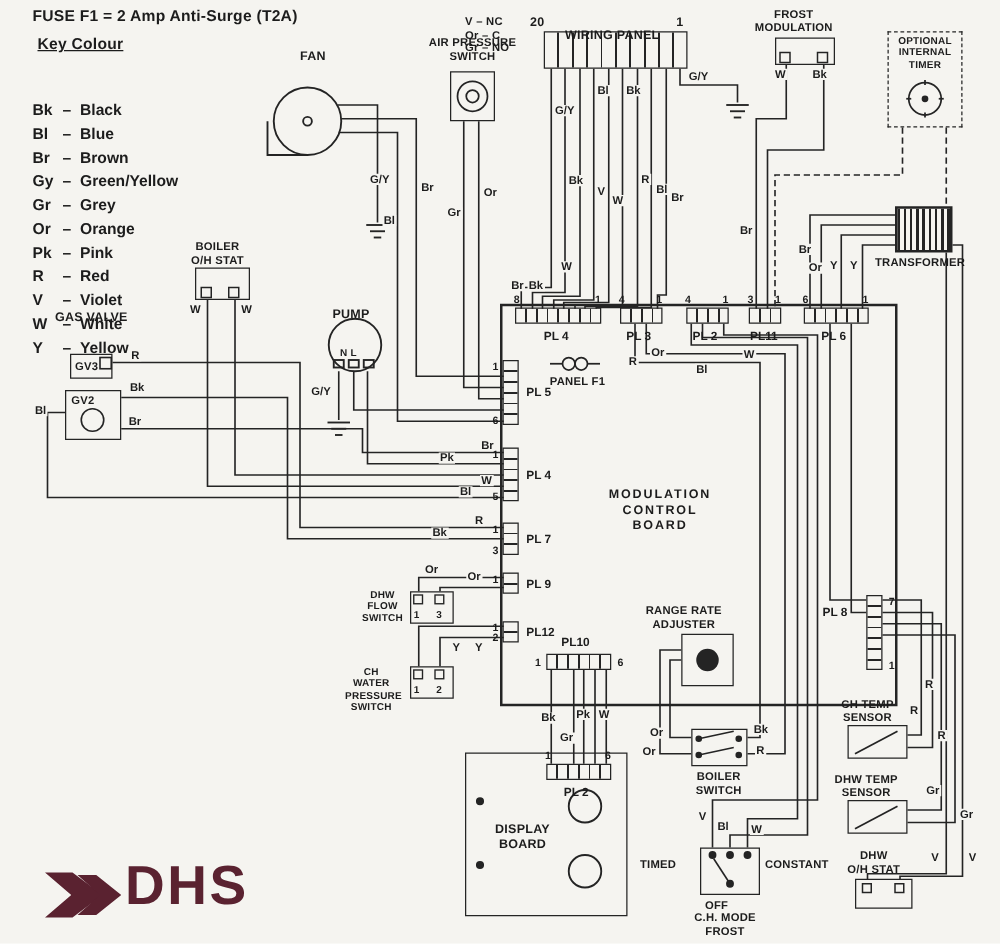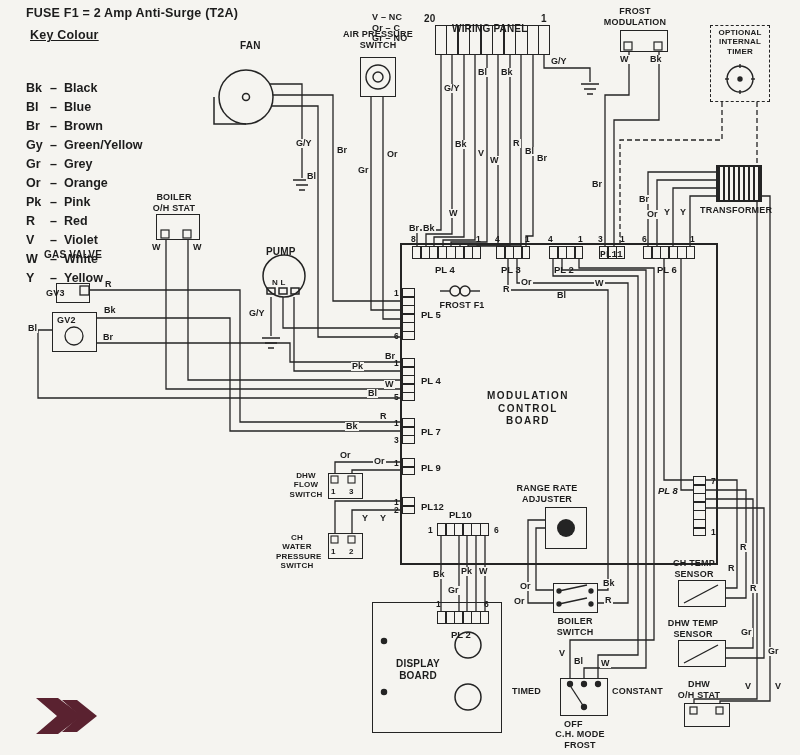--- a/index.html
+++ b/index.html
@@ -273,29 +273,29 @@
 
   <div class="lbl f9 ctr" style="left:600px;top:6px;width:70px">FROST
 MODULATION</div>
   <div class="lbl f8 ctr" style="left:712px;top:28px;width:56px">OPTIONAL
 INTERNAL
 TIMER</div>
   <div class="lbl f9" style="left:700px;top:205px">TRANSFORMER</div>
   <div class="lbl f9 ctr" style="left:144px;top:192px;width:60px">BOILER
 O/H STAT</div>
   <div class="lbl f10" style="left:44px;top:249px">GAS VALVE</div>
-  <div class="lbl f9" style="left:46px;top:288px">GV3</div>
+  <div class="lbl f9" style="left:60px;top:288px">GV3</div>
   <div class="lbl f9" style="left:57px;top:315px">GV2</div>
   <div class="lbl f10" style="left:266px;top:246px">PUMP</div>
   <div class="lbl f8" style="left:272px;top:278px">N L</div>
 
   <div class="lbl f10 ctr ls1" style="left:485px;top:390px;width:86px">MODULATION
 CONTROL
 BOARD</div>
-  <div class="lbl f9 ctr" style="left:436px;top:300px;width:52px">FROST F1</div>
+  <div class="lbl f9 ctr" style="left:436px;top:300px;width:52px">PANEL F1</div>
   <div class="lbl f9 ctr" style="left:512px;top:483px;width:70px">RANGE RATE
 ADJUSTER</div>
 
   <div class="lbl f8 ctr" style="left:286px;top:471px;width:40px">DHW
 FLOW
 SWITCH</div>
   <span class="lbl f8" style="left:331px;top:487px">1</span>
   <span class="lbl f8" style="left:349px;top:487px">3</span>
 
   <div class="lbl f8 ctr" style="left:276px;top:533px;width:42px">CH WATER
@@ -315,20 +315,21 @@
   <div class="lbl f9 ctr" style="left:548px;top:729px;width:64px">C.H. MODE
 FROST</div>
 
   <div class="lbl f9 ctr" style="left:662px;top:558px;width:64px">CH TEMP
 SENSOR</div>
   <div class="lbl f9 ctr" style="left:660px;top:618px;width:66px">DHW TEMP
 SENSOR</div>
   <div class="lbl f9 ctr" style="left:670px;top:679px;width:58px">DHW
 O/H STAT</div>
 
+  <div id="logo-text" style="color: rgb(90, 34, 48);">DHS</div>
 <span class="wlbl" style="left: 295px; top: 139px;">G/Y</span>
     <span class="wlbl" style="left: 336px; top: 146px;">Br</span>
     <span class="wlbl" style="left: 306px; top: 172px;">Bl</span>
     <span class="wlbl" style="left: 386px; top: 150px;">Or</span>
     <span class="wlbl" style="left: 357px; top: 166px;">Gr</span>
     <span class="wlbl" style="left: 443px; top: 84px;">G/Y</span>
     <span class="wlbl" style="left: 477px; top: 68px;">Bl</span>
     <span class="wlbl" style="left: 500px; top: 68px;">Bk</span>
     <span class="wlbl" style="left: 550px; top: 57px;">G/Y</span>
     <span class="wlbl" style="left: 454px; top: 140px;">Bk</span>
@@ -397,21 +398,21 @@
       <span class="clabel" style="left: 4px; top: 17px;">PL 3</span>
     </div>
     <div class="connector h" style="left: 549px; top: 246px; width: 34px; height: 13px;">
       <span class="cnum" style="left: -2px; top: -12px;">4</span>
       <span class="cnum" style="left: 28px; top: -12px;">1</span>
       <span class="clabel" style="left: 4px; top: 17px;">PL 2</span>
     </div>
     <div class="connector h" style="left: 599px; top: 246px; width: 26px; height: 13px;">
       <span class="cnum" style="left: -2px; top: -12px;">3</span>
       <span class="cnum" style="left: 20px; top: -12px;">1</span>
-      <span class="clabel" style="left: 0px; top: 2px; font-family: Liberation Mono, monospace;">PL11</span>
+      <span class="clabel" style="left: 0px; top: 17px;">PL11</span>
     </div>
     <div class="connector h" style="left: 643px; top: 246px; width: 52px; height: 13px;">
       <span class="cnum" style="left: -2px; top: -12px;">6</span>
       <span class="cnum" style="left: 46px; top: -12px;">1</span>
       <span class="clabel" style="left: 13px; top: 17px;">PL 6</span>
     </div>
     <div class="connector v" style="left: 402px; top: 288px; width: 13px; height: 52px;">
       <span class="cnum" style="left: -9px; top: 0px;">1</span>
       <span class="cnum" style="left: -9px; top: 43px;">6</span>
       <span class="clabel" style="left: 18px; top: 20px;">PL 5</span>
@@ -436,20 +437,20 @@
       <span class="clabel" style="left: 18px; top: 3px;">PL12</span>
     </div>
     <div class="connector h" style="left: 437px; top: 523px; width: 52px; height: 13px;">
       <span class="cnum" style="left: -10px; top: 2px;">1</span>
       <span class="cnum" style="left: 56px; top: 2px;">6</span>
       <span class="clabel" style="left: 11px; top: -15px;">PL10</span>
     </div>
     <div class="connector v" style="left: 693px; top: 476px; width: 13px; height: 60px;">
       <span class="cnum" style="left: 17px; top: 0px;">7</span>
       <span class="cnum" style="left: 17px; top: 51px;">1</span>
-      <span class="clabel" style="left: -36px; top: 8px; font-style: italic;">PL 8</span>
+      <span class="clabel" style="left: -36px; top: 8px;">PL 8</span>
     </div>
     <div class="connector h" style="left: 437px; top: 611px; width: 52px; height: 13px;">
       <span class="cnum" style="left: -2px; top: -12px;">1</span>
       <span class="cnum" style="left: 46px; top: -12px;">6</span>
       <span class="clabel" style="left: 13px; top: 17px;">PL 2</span>
     </div>
   </div>
 
 </body></html>

